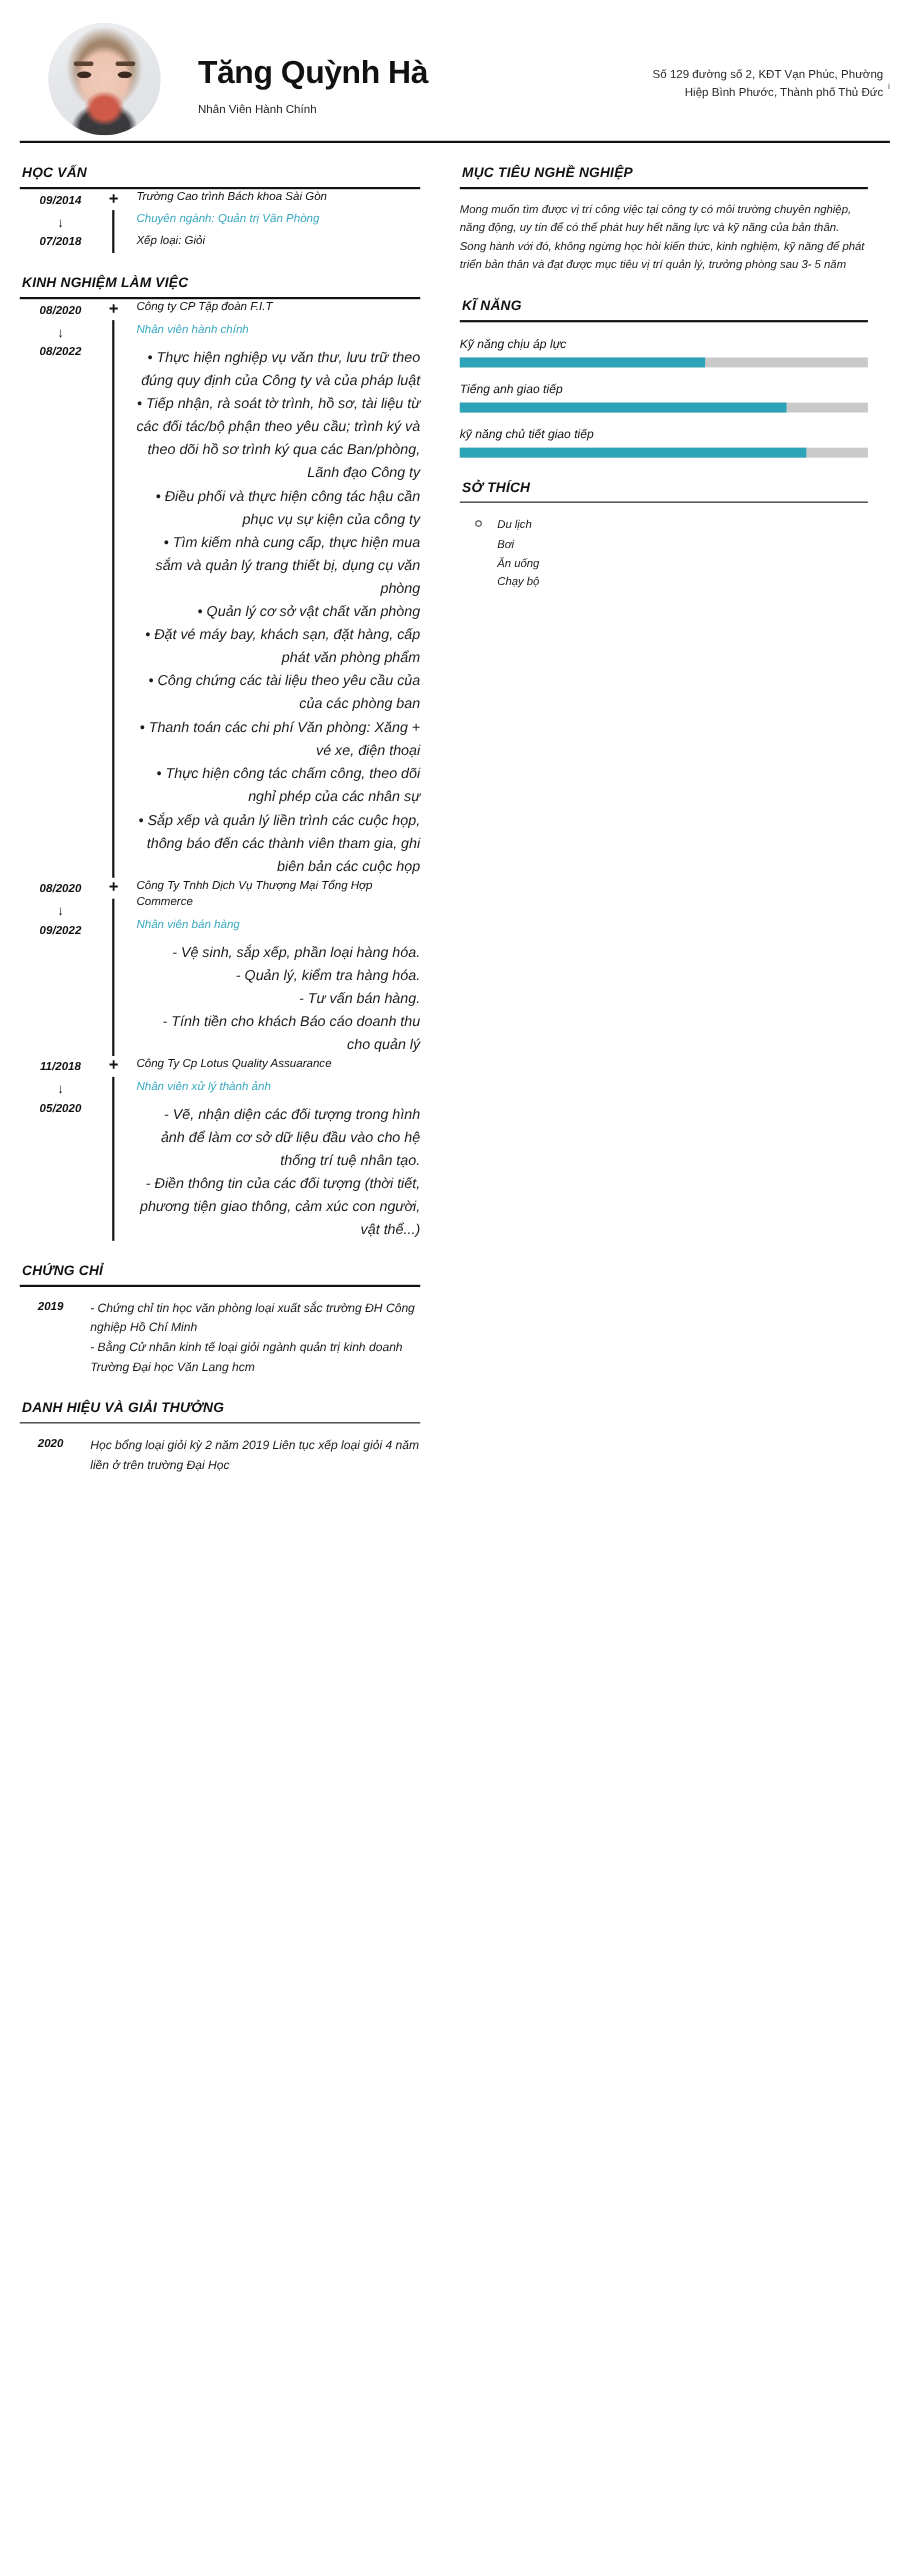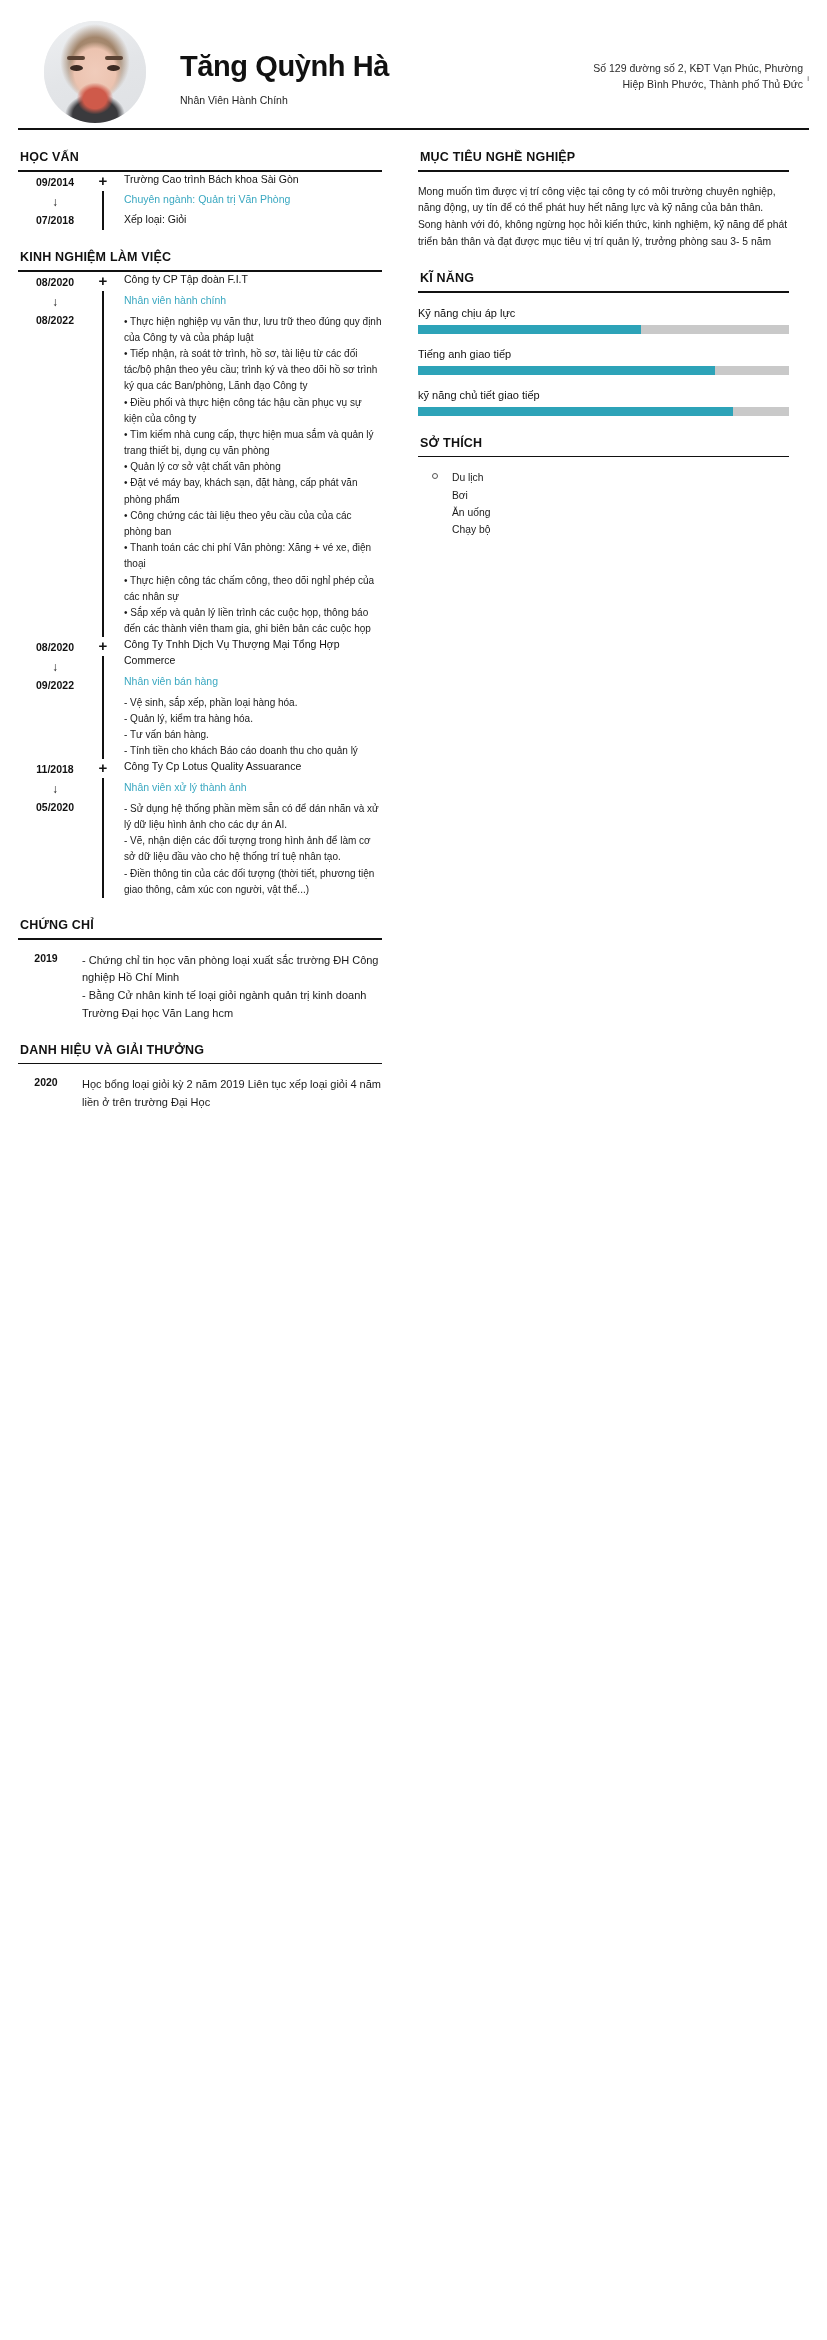--- a/index.html
+++ b/index.html
@@ -89,20 +89,21 @@
 
   .rule-full{
     height:2px; background:#111;
     margin:0 18px;
   }
 
   
   .columns{
     display:flex;
     padding:0 18px;
+    font-style:italic;
   }
   .col-left{ width:378px; flex:0 0 378px; padding-right:14px; }
   .col-gap{ width:22px; flex:0 0 22px; }
   .col-right{ width:371px; flex:0 0 371px; }
 
   .sec{ margin-top:20px; }
   .sec-title{
     font-size:12.5px;
     font-weight:bold;
     letter-spacing:0.2px;
@@ -158,23 +159,24 @@
     font-size:10.5px; color:#3aa8c1; line-height:1.5; margin-top:5px;
   }
   .entry-sub2{
     font-size:10.5px; color:#111; line-height:1.5; margin-top:4px;
   }
   .bullets{
     margin-top:5px;
   }
   .bullets li{
     list-style:none;
-    font-size:10px;
+    font-size:13px;
     line-height:1.62;
     color:#1a1a1a;
+    text-align:right;
   }
 
   
   .simple-entry{
     display:flex;
     margin-top:12px;
   }
   .simple-date{
     width:56px; flex:0 0 56px;
     text-align:center;
@@ -344,21 +346,20 @@
               <div>05/2020</div>
             </div>
             <div class="entry-mark">
               <div class="plus-ico">+</div>
               <div class="vline"></div>
             </div>
             <div class="entry-body">
               <div class="entry-org">Công Ty Cp Lotus Quality Assuarance</div>
               <div class="entry-sub">Nhân viên xử lý thành ảnh</div>
               <ul class="bullets">
-                <li>- Sử dụng hệ thống phần mềm sẵn có để dán nhãn và xử lý dữ liệu hình ảnh cho các dự án AI.</li>
                 <li> - Vẽ, nhận diện các đối tượng trong hình ảnh để làm cơ sở dữ liệu đầu vào cho hệ thống trí tuệ nhân tạo.</li>
                 <li>- Điền thông tin của các đối tượng (thời tiết, phương tiện giao thông, cảm xúc con người, vật thể...)</li>
               </ul>
             </div>
           </div>
         </div>
     </div>
 
     <div class="sec">
       <div class="sec-title">CHỨNG CHỈ</div>

